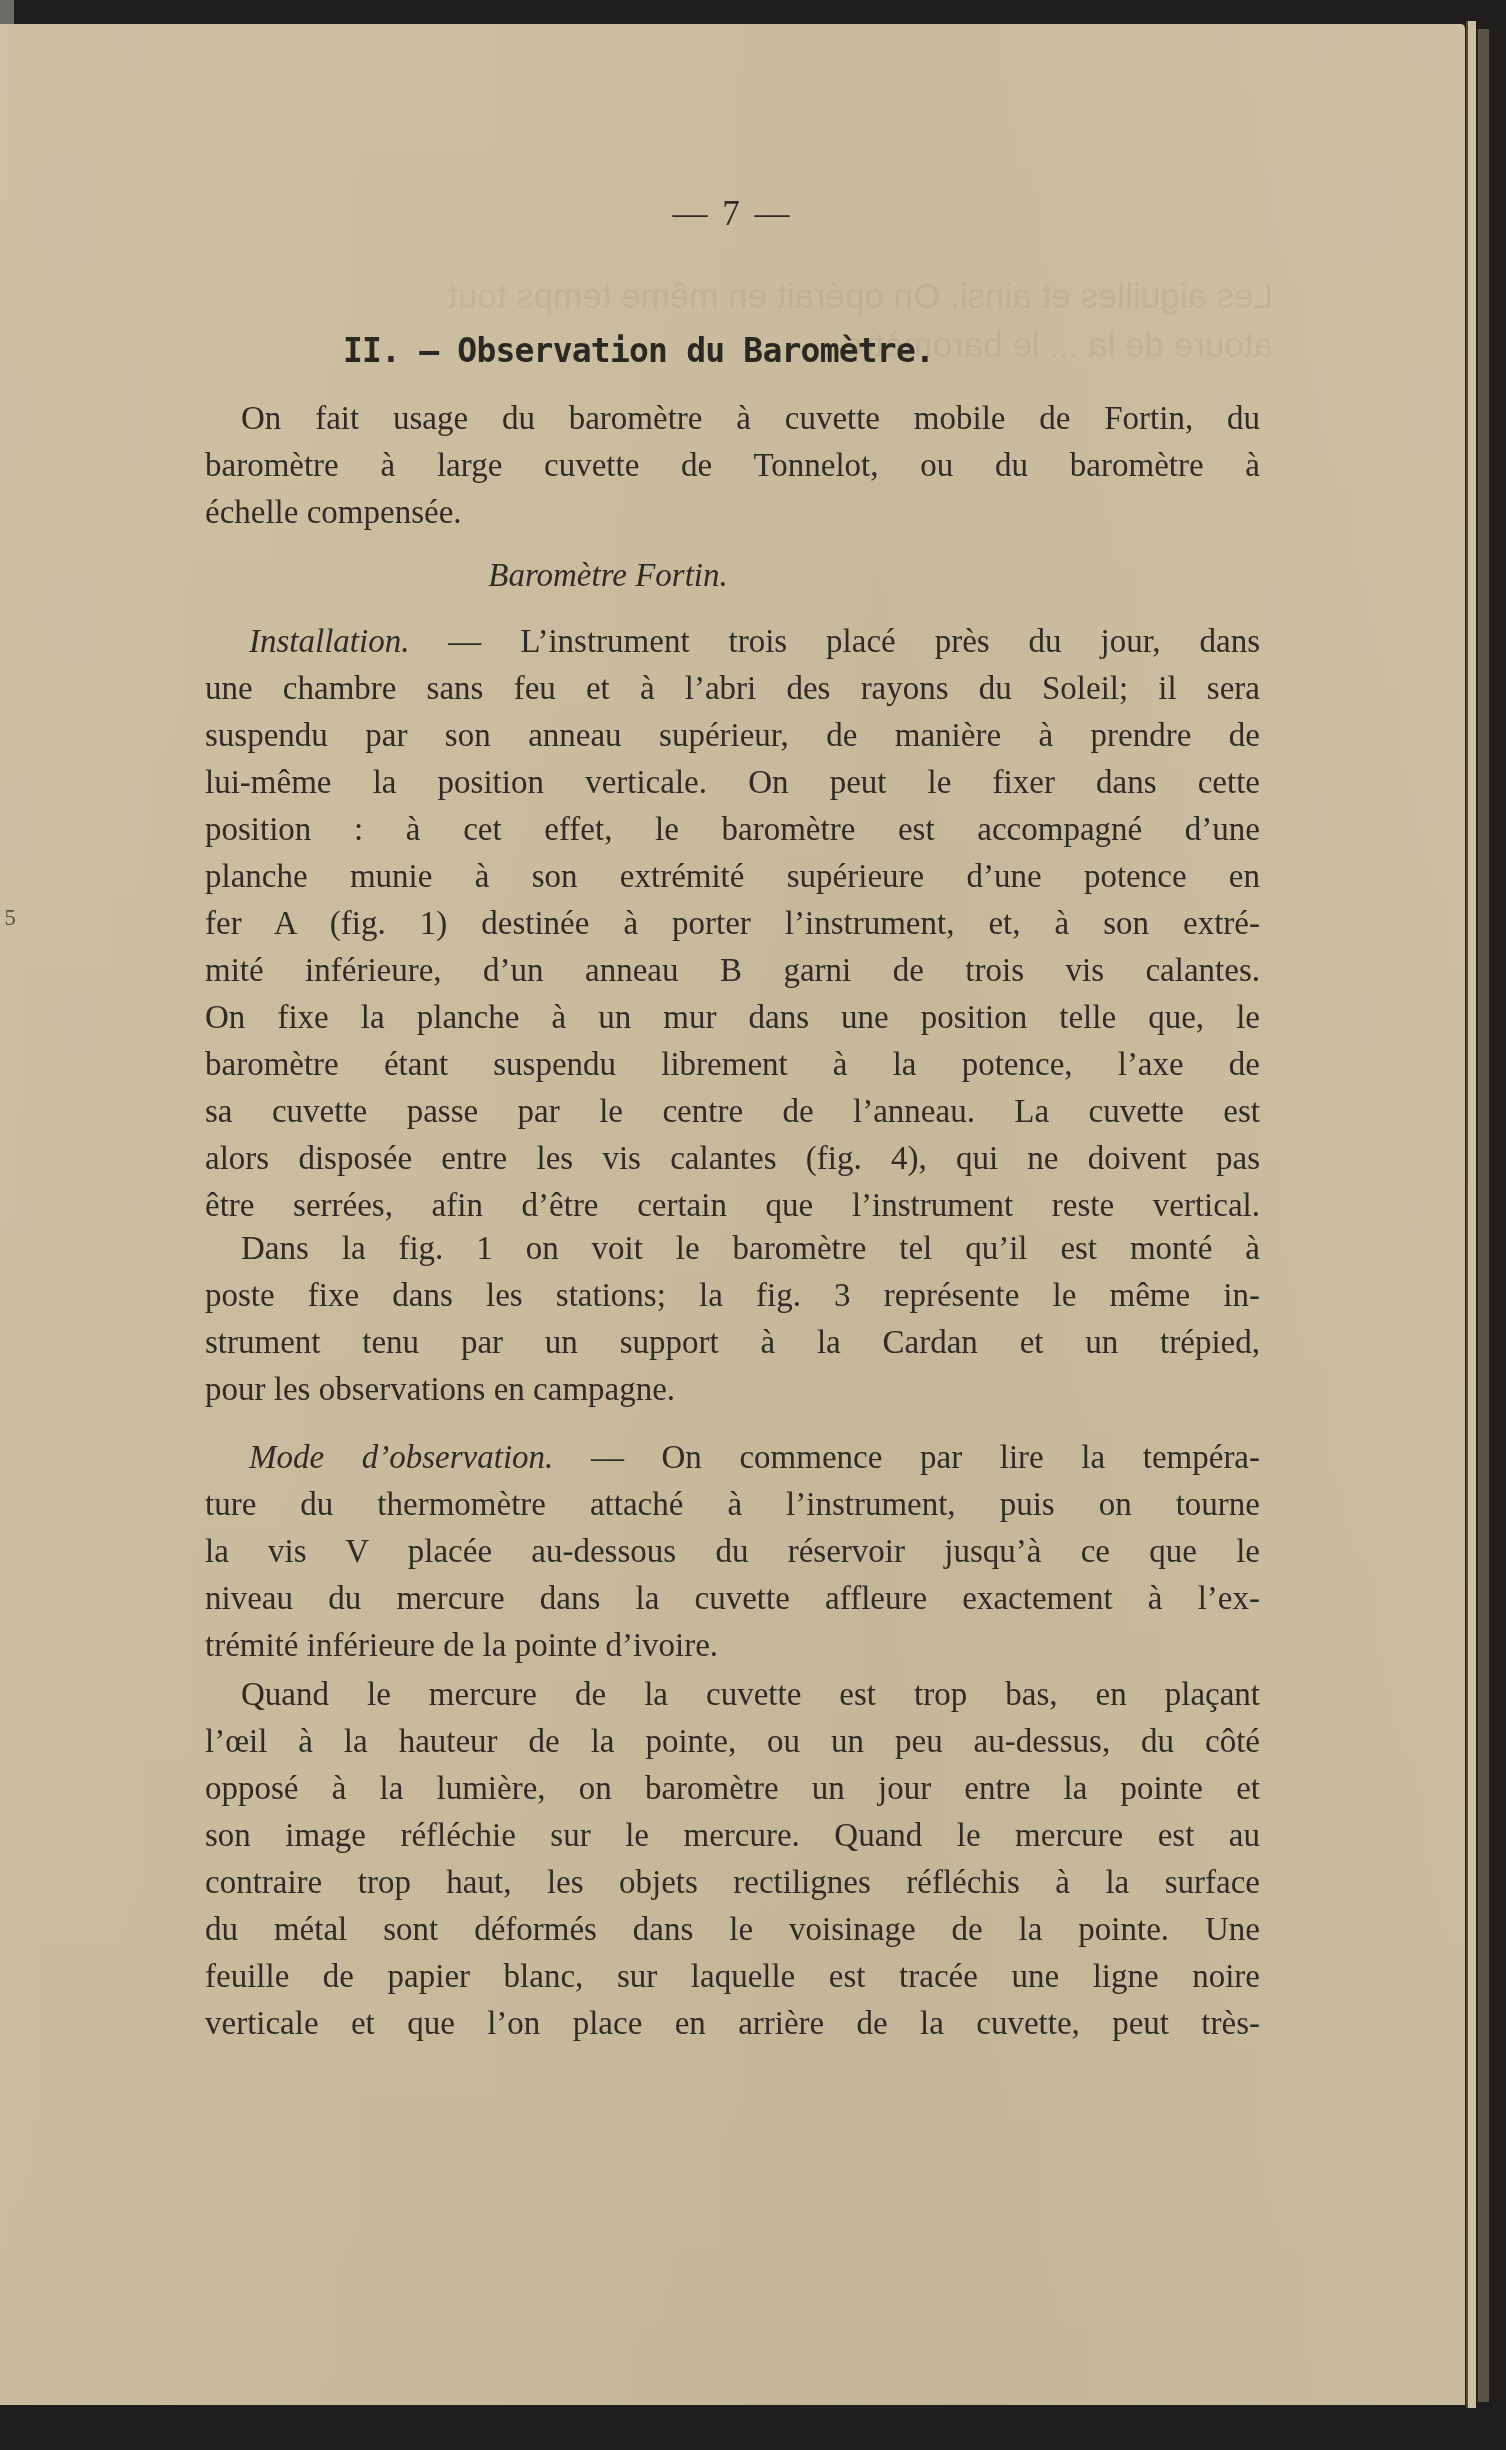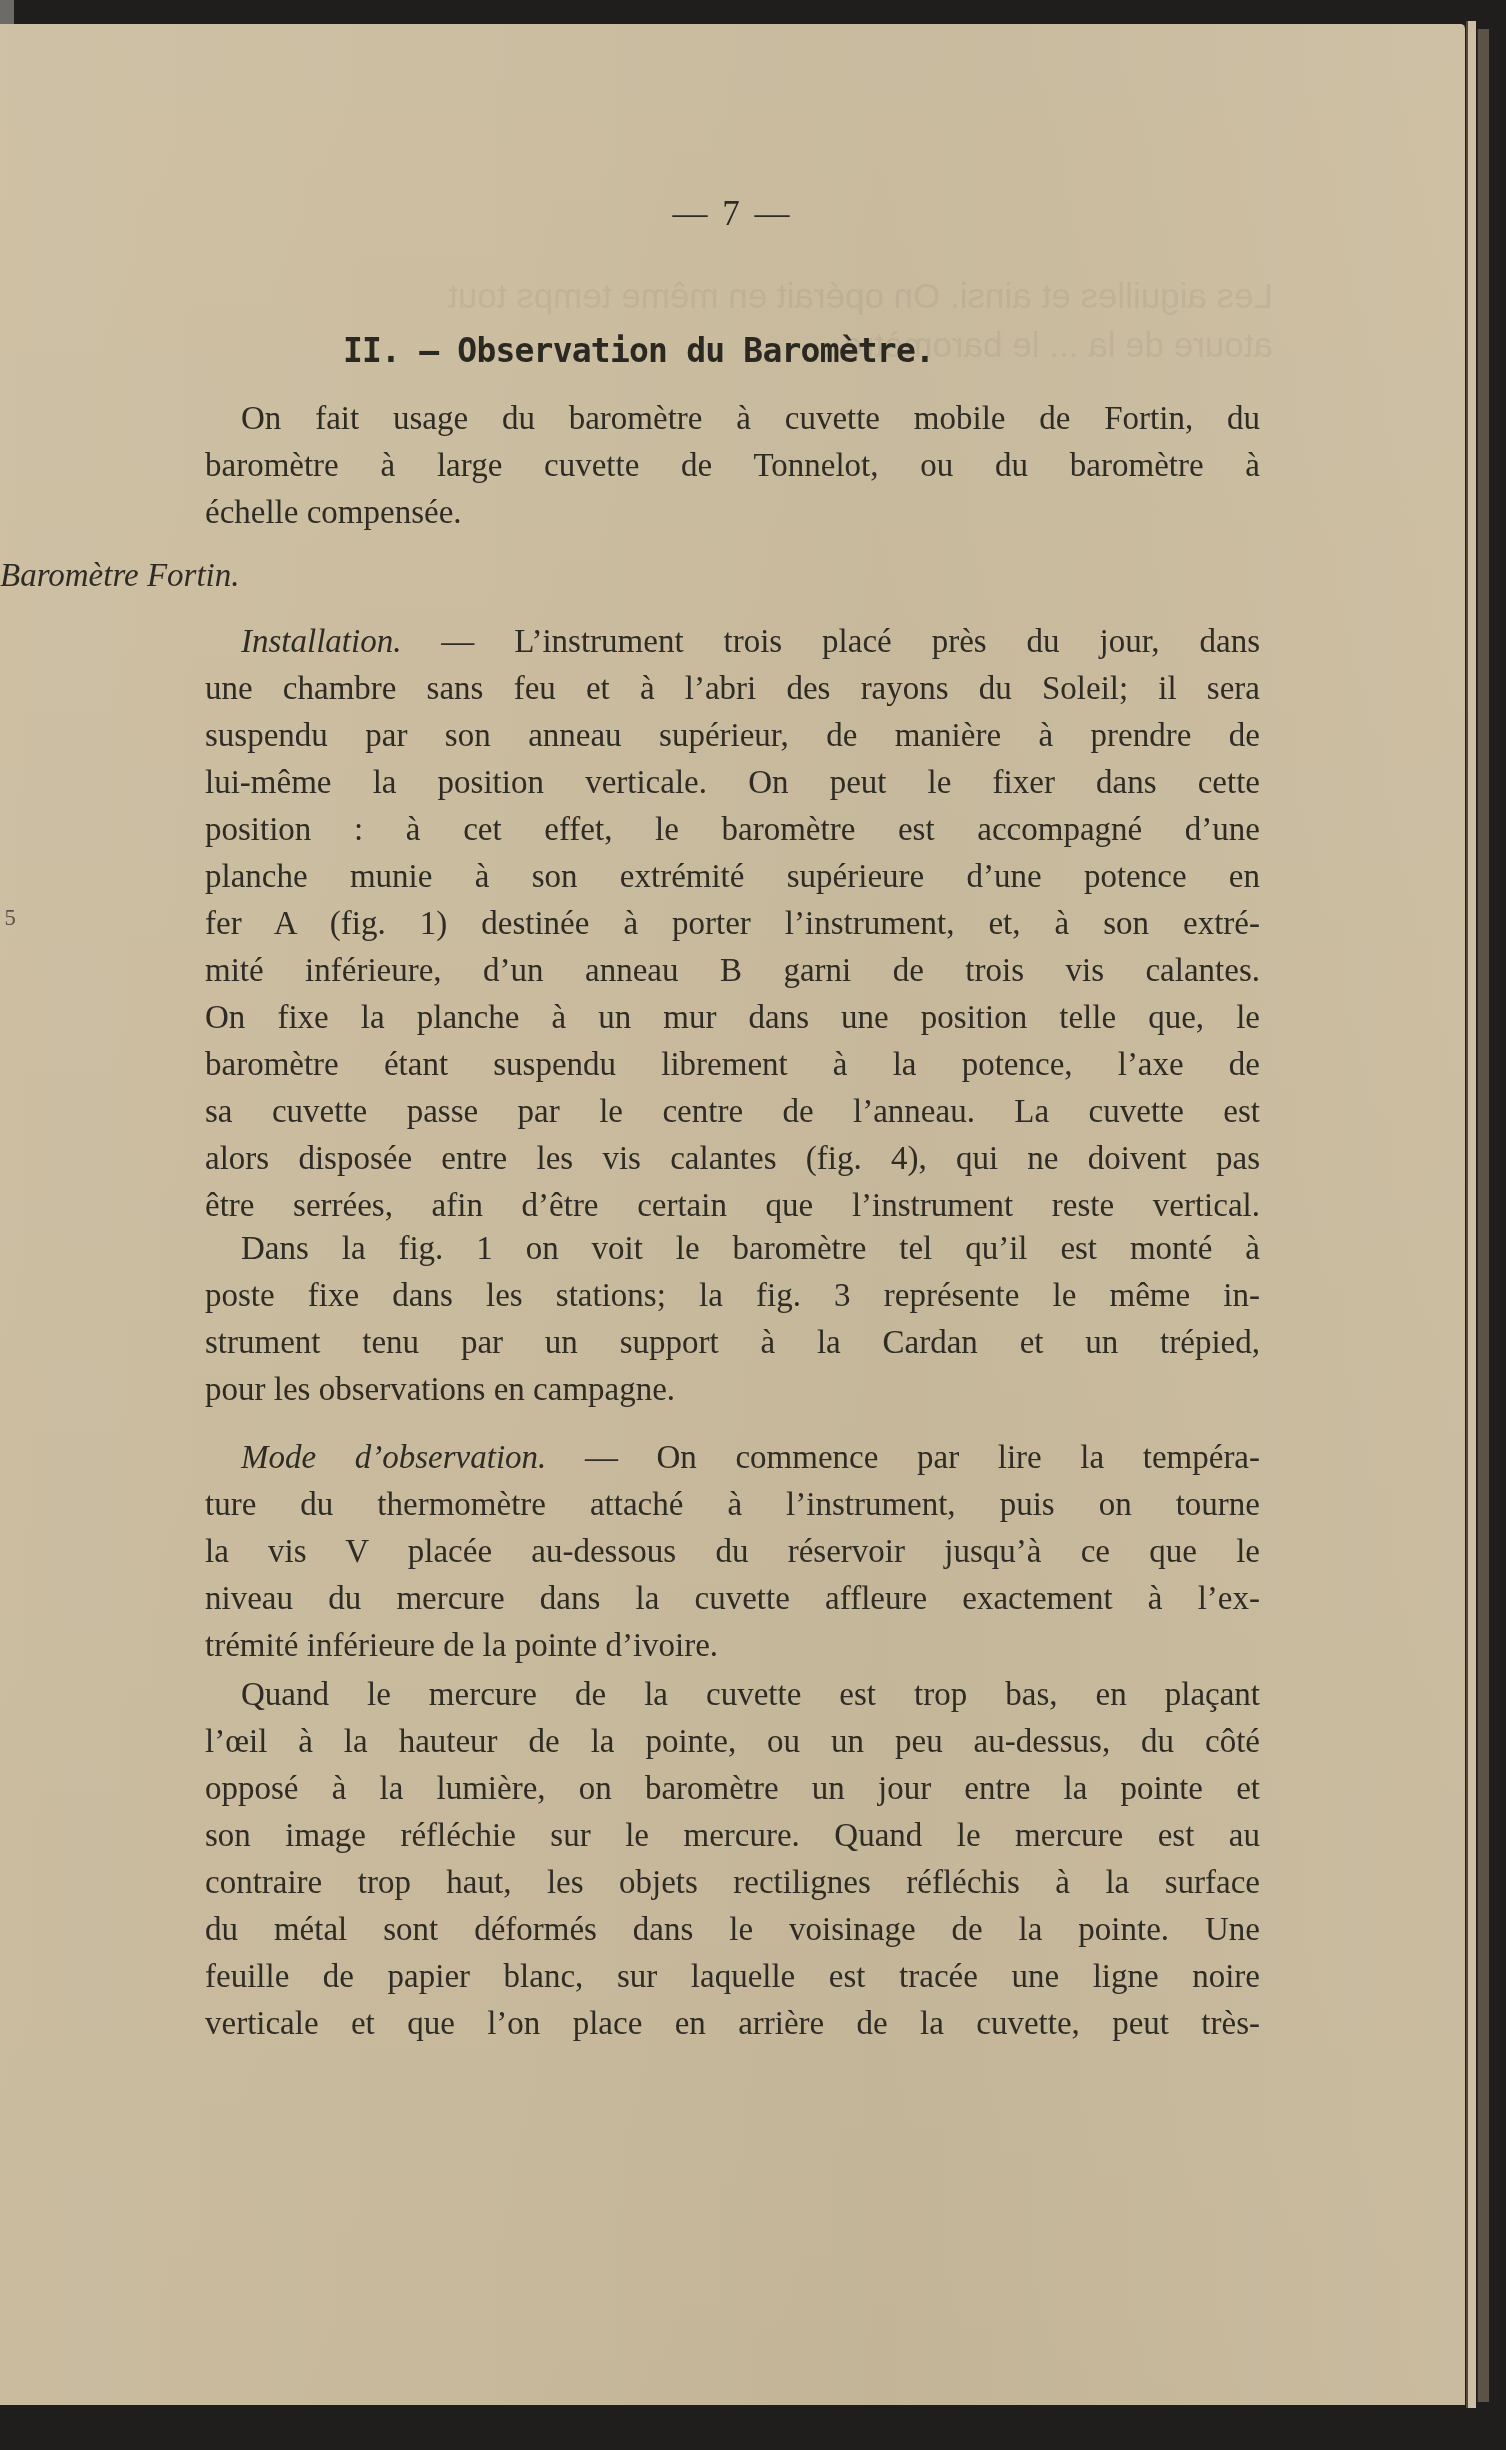--- a/index.html
+++ b/index.html
@@ -103,27 +103,27 @@
       text-align-last: left;
     }
     .line.indent {
       padding-left: 36px;
     }
     .subtitle {
       position: absolute;
       top: 533px;
       left: 0;
       width: 1216px;
-      text-align: left;
+      text-align: center;
       font-family: "Liberation Serif", serif;
       font-style: italic;
       font-size: 33px;
       color: #2f2b25;
     }
-    .it { font-style: italic; }
+    .it { font-style: italic; margin-left: 8px; }
     .mark {
       position: absolute;
       left: 4.5px;
       top: 881px;
       font-family: "Liberation Serif", serif;
       font-size: 22.6px;
       color: #5a5246;
     }
   </style>
 </head>

